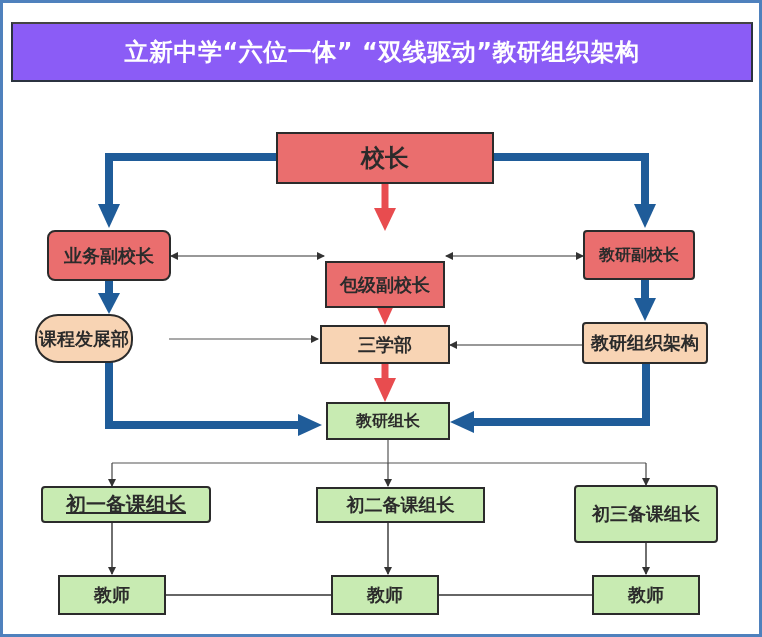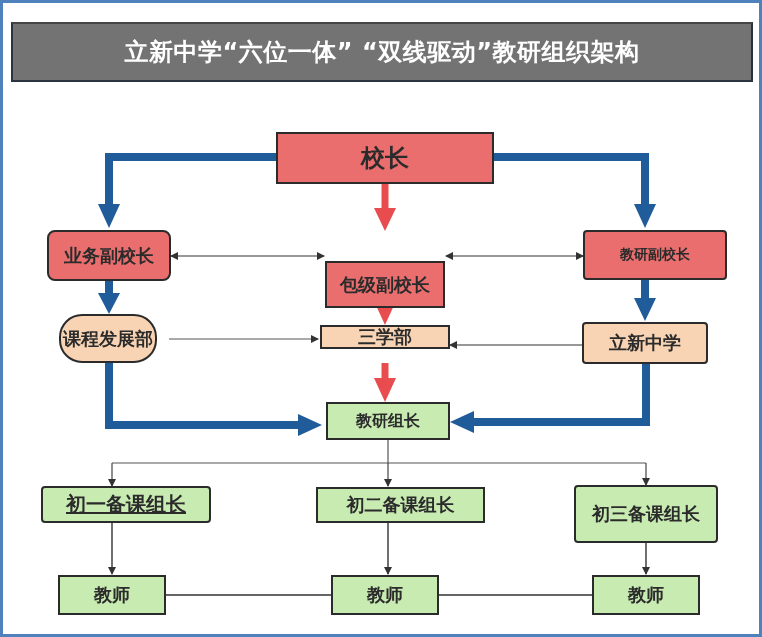--- a/index.html
+++ b/index.html
@@ -7,21 +7,21 @@
       width: 762px; height: 637px; position: relative; overflow: hidden;
       background: #ffffff;
       font-family: "DejaVu Sans", "Liberation Sans", sans-serif;
     }
     .frame {
       position: absolute; left: 0; top: 0; width: 762px; height: 637px;
       box-sizing: border-box; border: 3px solid #4f81bd; border-right-width: 3px;
     }
     .title-bar {
       position: absolute; left: 11px; top: 22px; width: 742px; height: 60px;
-      box-sizing: border-box; background: #737373;
+      box-sizing: border-box; background: #8b5cf6;
       border: 2px solid #2b3340; border-top-color: #444;
       display: flex; align-items: center; justify-content: center;
       color: #ffffff; font-weight: bold; font-size: 24px; letter-spacing: 0.5px;
     }
     svg.connectors { position: absolute; left: 0; top: 0; }
     .box {
       position: absolute; box-sizing: border-box;
       border: 2px solid #2b2b2b;
       display: flex; align-items: center; justify-content: center;
       font-weight: bold; color: #2b2b2b; white-space: nowrap;
@@ -113,25 +113,25 @@
   <line x1="646" y1="525" x2="646" y2="574" stroke="#333" stroke-width="1.4" marker-end="url(#thinArrow)"></line>
 
   <line x1="166" y1="595" x2="332" y2="595" stroke="#333" stroke-width="1.4"></line>
   <line x1="438" y1="595" x2="593" y2="595" stroke="#333" stroke-width="1.4"></line>
 </svg>
 
 <div class="box red" style="left:276px; top:132px; width:218px; height:52px; font-size:24px;">校长</div>
 
 <div class="box red rounded" style="left:47px; top:230px; width:124px; height:51px; font-size:18px;border-radius:8px;">业务副校长</div>
 <div class="box red" style="left:325px; top:233px; width:120px; height:47px; font-size:18px;margin-top:28px;">包级副校长</div>
-<div class="box red rounded" style="left:583px; top:230px; width:144px; height:50px; font-size:14px;">教研副校长</div>
+<div class="box red rounded" style="left:583px; top:230px; width:112px; height:50px; font-size:16px;">教研副校长</div>
 
-<div class="box peach rounded" style="left:59px; top:314px; width:98px; height:49px; font-size:18px;border-radius:23px;">课程发展部</div>
-<div class="box peach" style="left:320px; top:325px; width:130px; height:24px; font-size:18px;">三学部</div>
-<div class="box peach rounded" style="left:582px; top:322px; width:126px; height:42px; font-size:18px;">立新中学</div>
+<div class="box peach rounded" style="left:35px; top:314px; width:98px; height:49px; font-size:18px;border-radius:23px;">课程发展部</div>
+<div class="box peach" style="left:320px; top:325px; width:130px; height:39px; font-size:18px;">三学部</div>
+<div class="box peach rounded" style="left:582px; top:322px; width:126px; height:42px; font-size:18px;">教研组织架构</div>
 
 <div class="box green" style="left:326px; top:402px; width:124px; height:38px; font-size:16px;text-align:right;">教研组长</div>
 
 <div class="box green rounded" style="left:41px; top:486px; width:170px; height:37px; font-size:20px;text-decoration:underline;">初一备课组长</div>
 <div class="box green" style="left:316px; top:487px; width:169px; height:36px; font-size:18px;">初二备课组长</div>
 <div class="box green rounded" style="left:574px; top:485px; width:144px; height:58px; font-size:18px;">初三备课组长</div>
 
 <div class="box green" style="left:58px; top:575px; width:108px; height:40px; font-size:18px;">教师</div>
 <div class="box green" style="left:331px; top:575px; width:108px; height:40px; font-size:18px;">教师</div>
 <div class="box green" style="left:592px; top:575px; width:108px; height:40px; font-size:18px;">教师</div>

